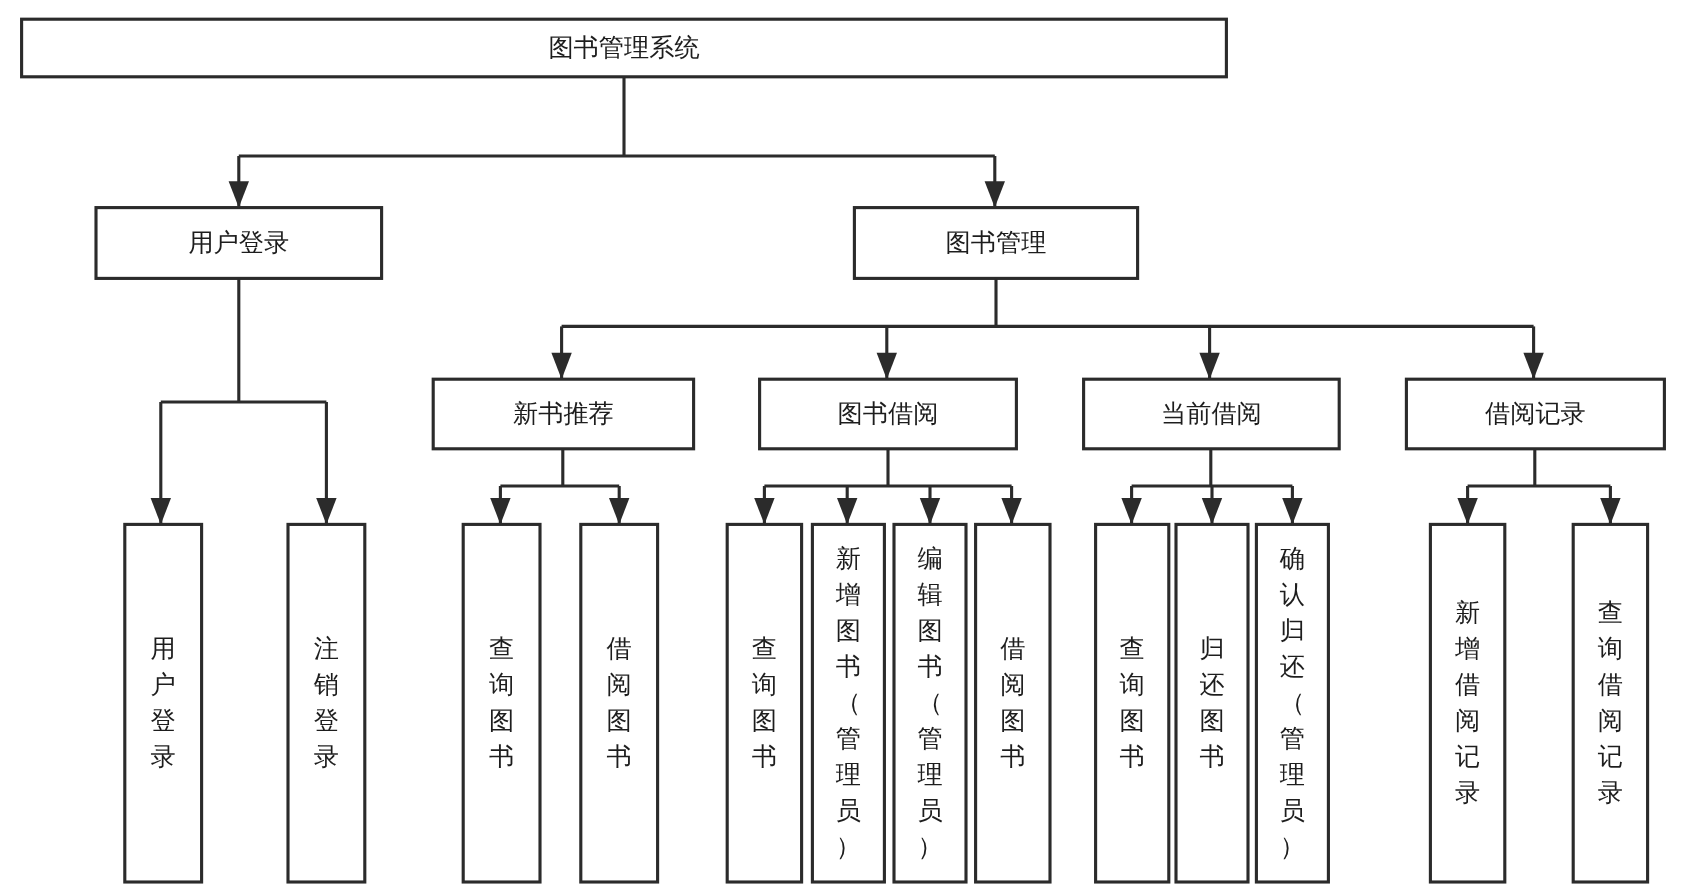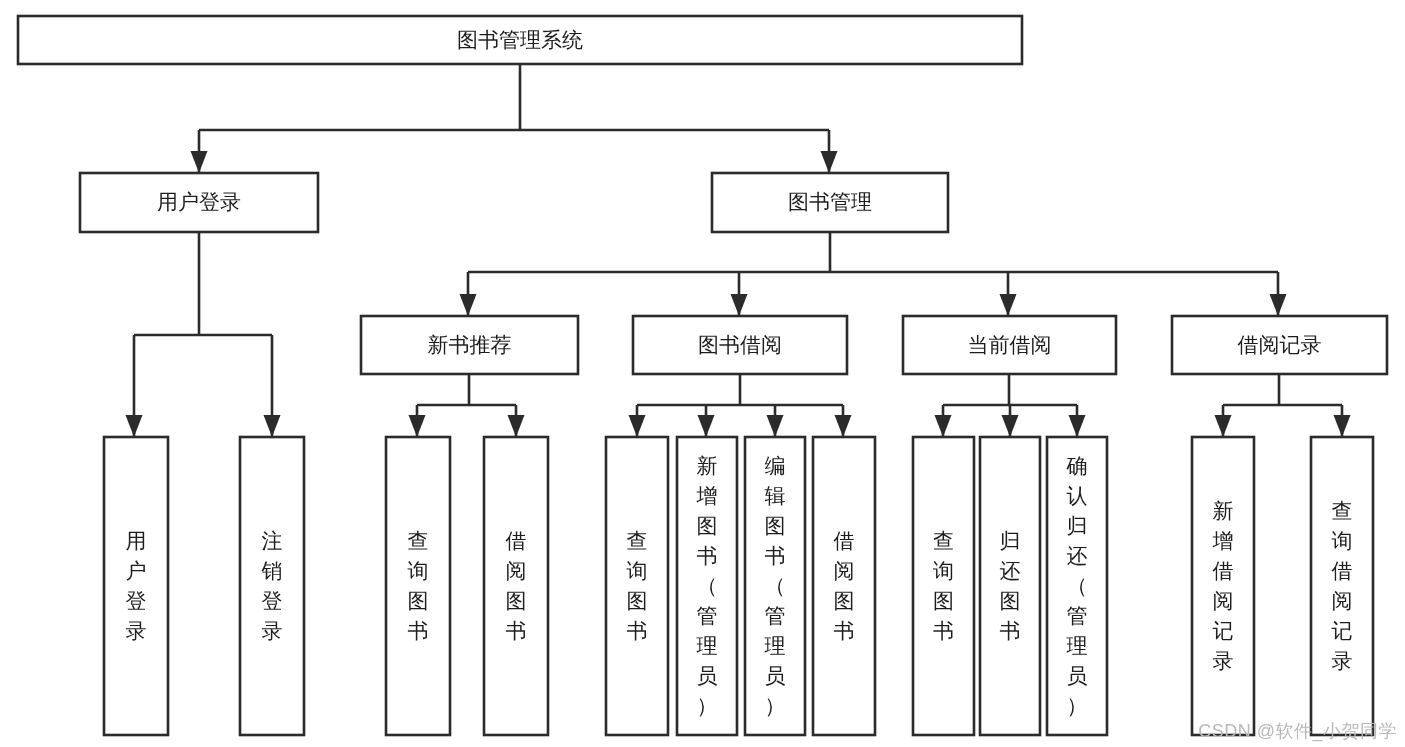--- a/index.html
+++ b/index.html
@@ -203,15 +203,14 @@
           <rect x="1192" y="437" width="62" height="298" class="node-rect"></rect>
           <text x="1223" y="517.6" class="node-label-v"><tspan x="1223" dy="0">新</tspan><tspan x="1223" dy="30">增</tspan><tspan x="1223" dy="30">借</tspan><tspan x="1223" dy="30">阅</tspan><tspan x="1223" dy="30">记</tspan><tspan x="1223" dy="30">录</tspan></text>
         </g>
         <g>
           <rect x="1311" y="437" width="62" height="298" class="node-rect"></rect>
           <text x="1342" y="517.6" class="node-label-v"><tspan x="1342" dy="0">查</tspan><tspan x="1342" dy="30">询</tspan><tspan x="1342" dy="30">借</tspan><tspan x="1342" dy="30">阅</tspan><tspan x="1342" dy="30">记</tspan><tspan x="1342" dy="30">录</tspan></text>
         </g>
       </g>
   </svg>
 
-  <div class="watermark">CSDN @软件_小贺同学</div>
 
 </div>
 
 </body></html>

